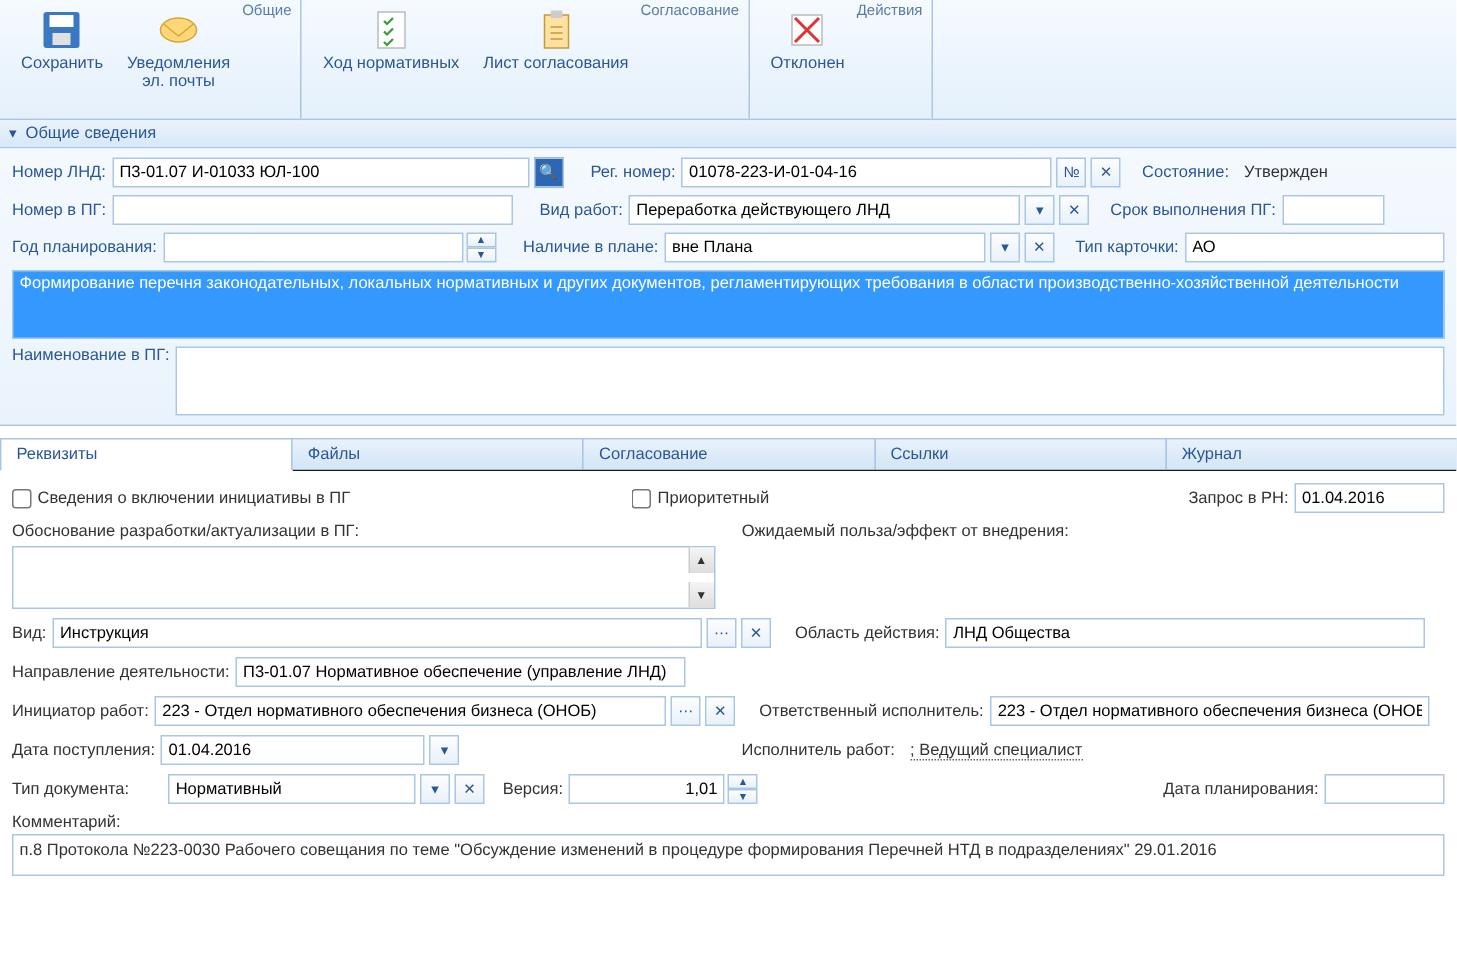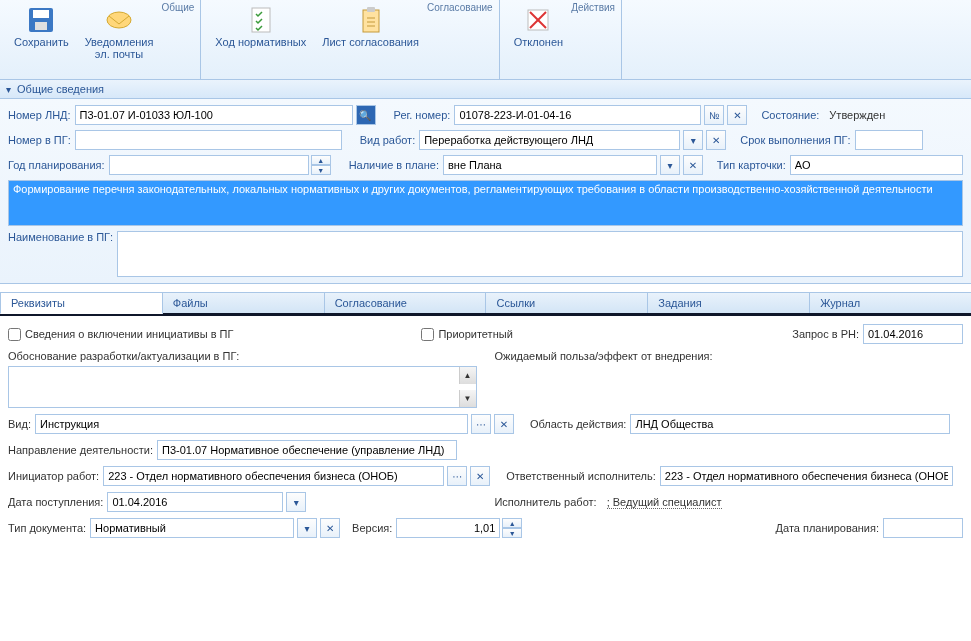--- a/index.html
+++ b/index.html
@@ -40,21 +40,21 @@
     border: 1px solid #a9c6e6; background: #fff; font: inherit; padding: 2px 4px; height: 20px;
   }
   .btn-sq { width: 20px; height: 20px; border: 1px solid #a9c6e6; background: linear-gradient(#fdfdfd,#e8f1fa); display: inline-flex; align-items: center; justify-content: center; cursor: pointer; font-size: 10px; color: #2b5797; margin-left: -1px; }
 
   .highlight-label { background: #ffe9a6; padding: 2px 4px; border: 1px solid #e8d47a; color: #2b5797; }
   .sel-text { background: #3399ff; color: #fff; padding: 2px 4px; display: block; border: 1px solid #a9c6e6; }
 
   .pg-name-box { border: 1px solid #a9c6e6; height: 46px; }
 
   
-  .tabs { display: flex; border-bottom: 3px solid #0f172a; margin-top: 8px; }
+  .tabs { display: flex; border-bottom: 1px solid #0f172a; margin-top: 8px; }
   .tab { flex: 1; background: linear-gradient(#e9f2fb, #d3e5f6); border: 1px solid #a9c6e6; border-bottom: none; padding: 4px 10px; color: #2b5797; cursor: pointer; margin-right: -1px; }
   .tab.active { background: #fff; border-bottom: 1px solid #fff; margin-bottom: -1px; }
 
   
   .details { padding: 8px; display: flex; flex-direction: column; gap: 6px; }
   .chk { display: inline-flex; align-items: center; gap: 4px; color: #333; }
 
   .multi-col { display: flex; gap: 18px; }
   .col { display: flex; flex-direction: column; gap: 4px; }
 
@@ -196,21 +196,20 @@
     <span class="lbl">Наименование в ПГ:</span>
     <div class="pg-name-box" style="flex:1;background:#fff"></div>
   </div>
 </div>
 
 <div class="tabs">
   <div class="tab active">Реквизиты</div>
   <div class="tab">Файлы</div>
   <div class="tab">Согласование</div>
   <div class="tab">Ссылки</div>
-  <div class="tab">Задания</div>
   <div class="tab">Журнал</div>
 </div>
 
 <div class="details">
   <div class="row" style="gap:60px">
     <label class="chk">
       <input type="checkbox" style="">
       <span>Сведения о включении инициативы в ПГ</span>
     </label>
     <label class="chk" style="margin-left:128px">
@@ -265,28 +264,34 @@
     <span>Дата поступления:</span>
     <input type="text" style="width: 176px;" value="01.04.2016">
     <div class="btn-sq">▾</div>
     <span style="width:180px"></span>
     <span>Исполнитель работ:</span>
     <span class="readonly-link" style="margin-left:6px">; Ведущий специалист</span>
   </div>
 
   <div class="row">
     <span>Тип документа:</span>
-    <input type="text" style="width: 204px;" value="Нормативный">
+    <input type="text" style="width: 165px; margin-left: 22px;" value="Нормативный">
     <div class="btn-sq">▾</div>
     <div class="btn-sq">✕</div>
     <span style="width:4px"></span>
     <span>Версия:</span>
     <input type="text" class="num-input" style="width: 104px;" value="1,01">
     <div style="display:flex;flex-direction:column;margin-left:-1px">
       <div class="btn-sq" style="height:10px;font-size:7px">▲</div>
       <div class="btn-sq" style="height:10px;font-size:7px">▼</div>
     </div>
     <span style="flex:1"></span>
     <span>Дата планирования:</span>
     <input type="text" style="width: 80px;">
   </div>
 
+  <div>
+    <span>Комментарий:</span>
+    <div class="fake-input" style="height:28px;width:100%;margin-top:2px;padding:4px">
+      <span>п.8 Протокола №223-0030 Рабочего совещания по теме "Обсуждение изменений в процедуре формирования Перечней НТД в подразделениях" 29.01.2016</span>
+    </div>
+  </div>
 </div>
 
 </body></html>

